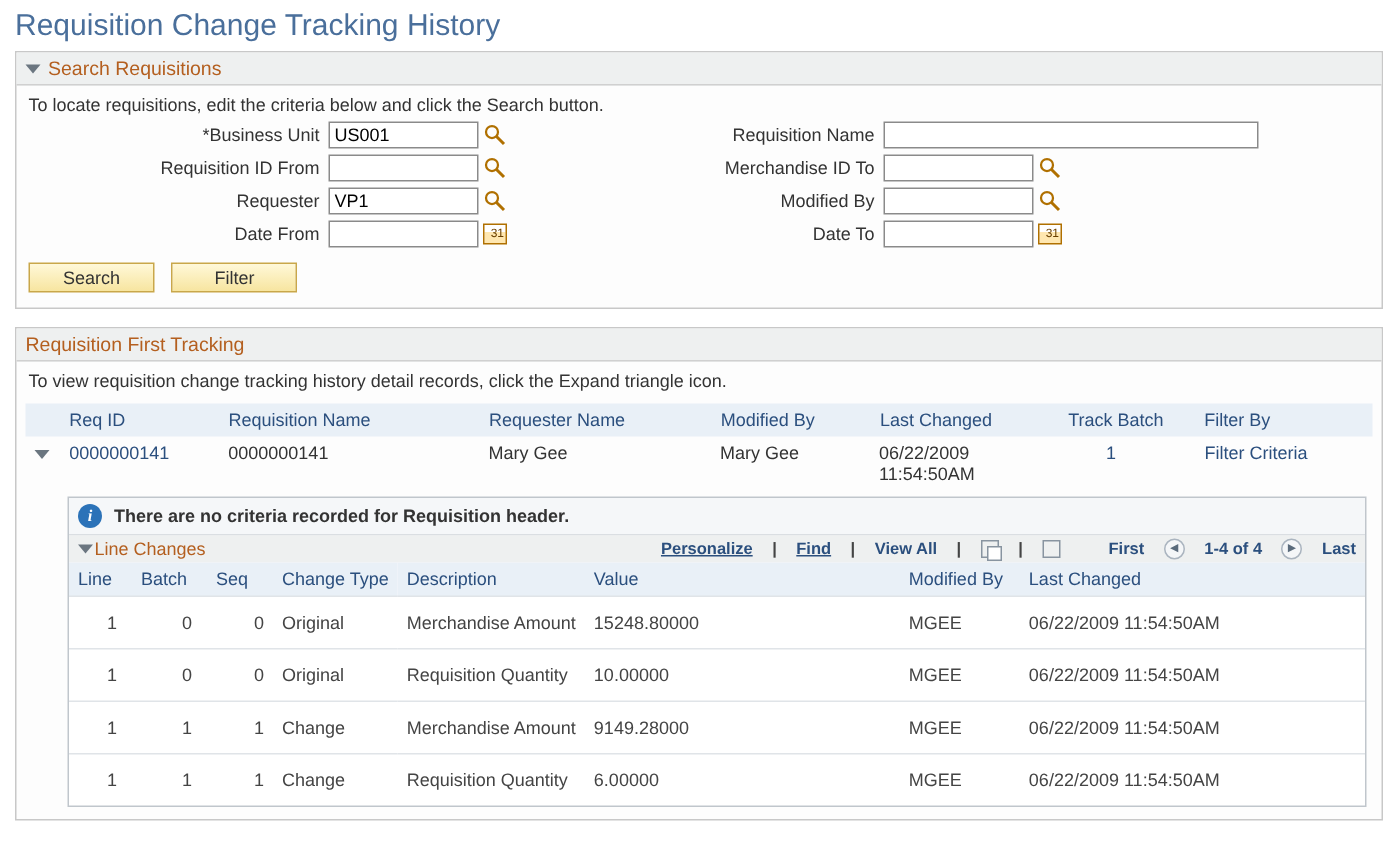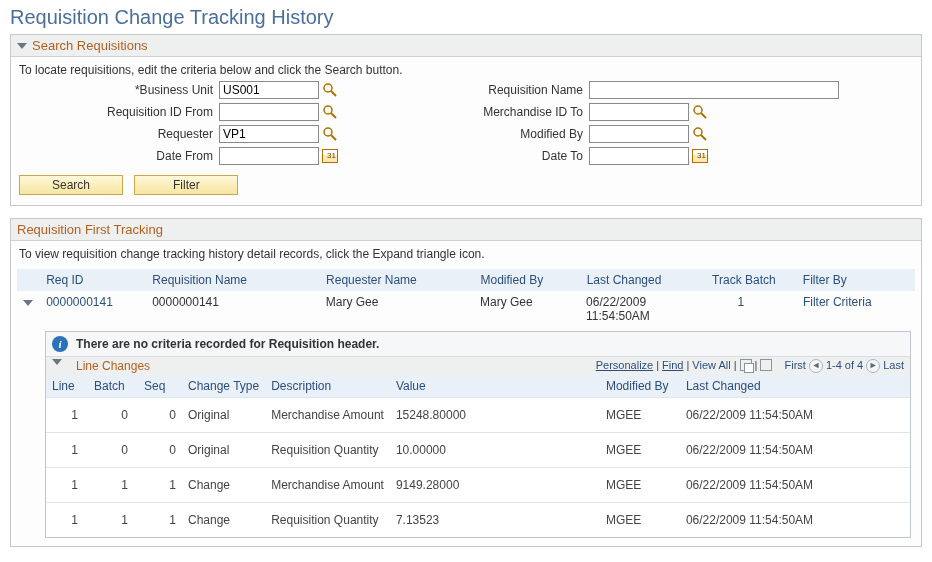--- a/index.html
+++ b/index.html
@@ -83,21 +83,21 @@
     line-height:12px;
     text-align:right;
     color:#6a4000;
     padding-right:1px;
   }
   .btn {
     display:inline-block;
     background:linear-gradient(#fff8d8,#f7e5a0);
     border:1px solid #c9a74a;
     padding:2px 0;
-    width:104px;
+    width:84px;
     text-align:center;
     font-size:12px;
     cursor:pointer;
   }
   .btn-row { margin-top:6px; }
   .btn + .btn { margin-left:8px; }
   .tracking-body-instr { padding:6px 8px 2px; }
   .grid-header {
     background:#e9f0f7;
     display:flex;
@@ -143,21 +143,21 @@
     font-size:11px;
     display:flex;align-items:center;justify-content:center;
   }
   .lc-header{
     display:flex; align-items:center; justify-content:space-between;
     background:#eef0f0;
     padding:2px 6px;
     color:#b45f1f;
     font-size:12px;
   }
-  .lc-tools{ color:#2b4f7e; font-size:11px; display:flex; gap:3px;}
+  .lc-tools{ color:#2b4f7e; font-size:11px; display:flex; align-items:center; gap:13px;font-weight:bold;}
   .nav-arrow{
     display:inline-block;width:14px;height:14px;border:1px solid #aab4bf;border-radius:50%;
     text-align:center;line-height:11px;font-size:9px;color:#5a6b7c;background:#f4f6f8;
   }
   .lc-table{
     width:100%;
     border-collapse:collapse;
   }
   .lc-th{
     background:#e9f0f7;
@@ -308,21 +308,21 @@
     <div class="col-filter link">Filter Criteria</div>
   </div>
 
   <div class="inner-panel">
     <div class="info-bar">
       <span class="info-icon">i</span>
       <span>There are no criteria recorded for Requisition header.</span>
     </div>
 
     <div class="lc-header">
-      <div style="display:flex;align-items:flex-start;gap:14px;">
+      <div style="display:flex;align-items:center;gap:1px;">
         <span class="tri"></span>
         <span>Line Changes</span>
       </div>
       <div class="lc-tools">
         <span class="linku">Personalize</span>
         <span style="color:#444;">|</span>
         <span class="linku">Find</span>
         <span style="color:#444;">|</span>
         <span class="link">View All</span>
         <span style="color:#444;">|</span>
@@ -381,20 +381,20 @@
             <td class="lc-td">9149.28000</td>
             <td class="lc-td">MGEE</td>
             <td class="lc-td nowrap">06/22/2009 11:54:50AM</td>
           </tr>
           <tr>
             <td class="lc-td" style="text-align:right;padding-right:10px;">1</td>
             <td class="lc-td" style="text-align:right;padding-right:10px;">1</td>
             <td class="lc-td" style="text-align:right;padding-right:6px;">1</td>
             <td class="lc-td">Change</td>
             <td class="lc-td nowrap">Requisition Quantity</td>
-            <td class="lc-td">7.13523</td>
+            <td class="lc-td">6.00000</td>
             <td class="lc-td">MGEE</td>
             <td class="lc-td nowrap">06/22/2009 11:54:50AM</td>
           </tr>
         </tbody>
     </table>
   </div>
 </div>
 
 </body></html>

